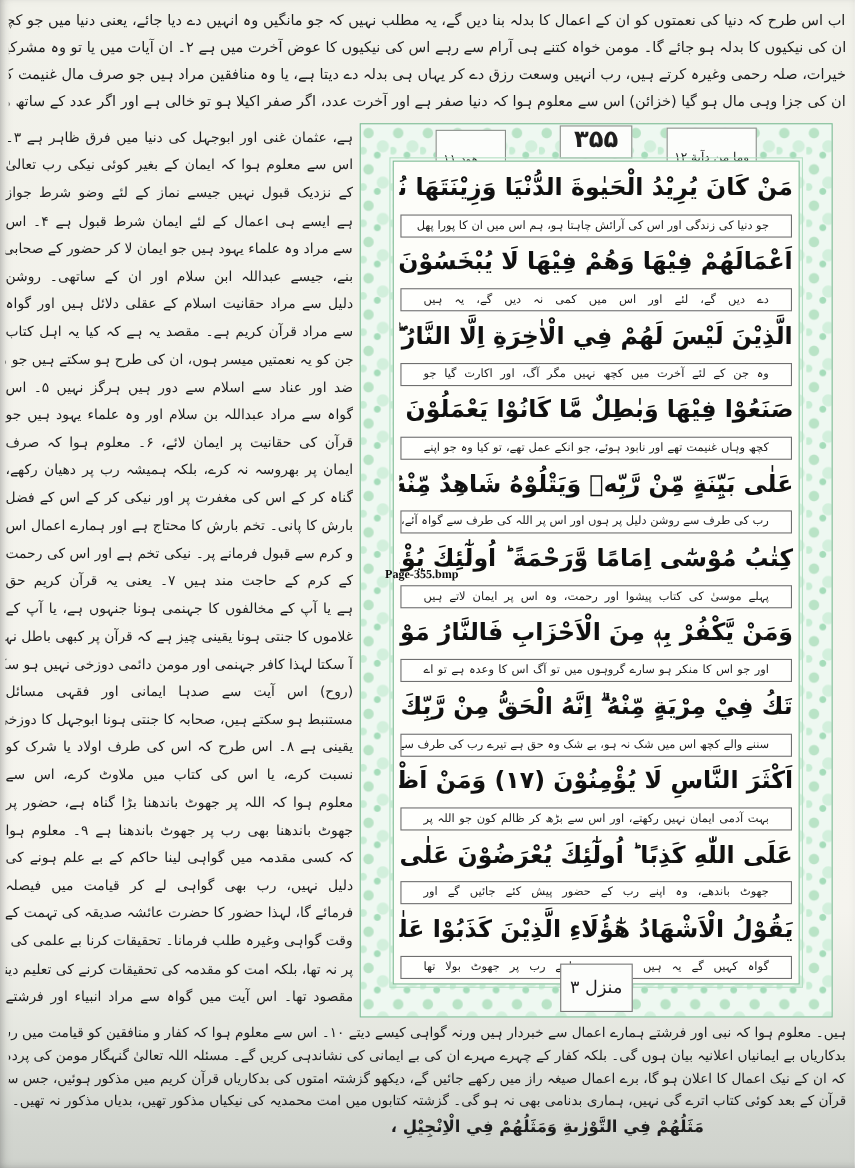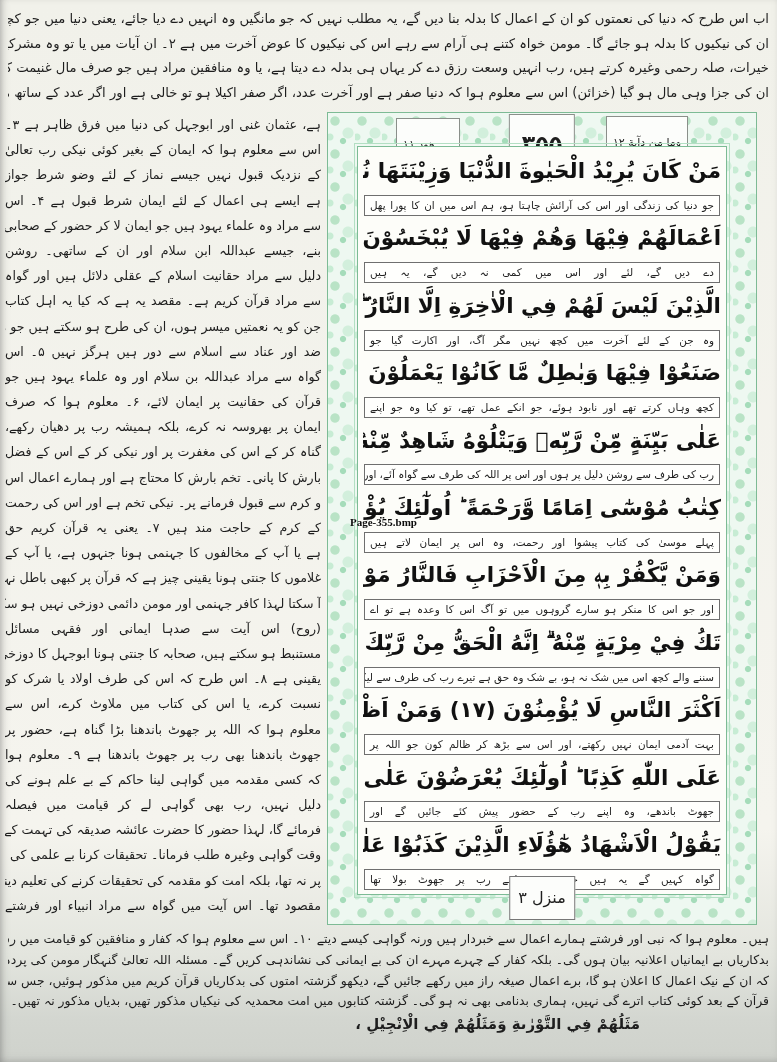--- a/index.html
+++ b/index.html
@@ -40,35 +40,35 @@
     background:#fdfdf9;border:1px solid #7dbb95;outline:1px solid #b3dfc3;outline-offset:2px;
     padding:4px 5px;display:flex;flex-direction:column;justify-content:space-between;
   }
   .qline{direction:rtl;}
   .qline.ar{
     font-size:21.5px;font-weight:bold;line-height:40px;height:41px;overflow:hidden;
     text-align:justify;text-align-last:justify;white-space:nowrap;color:#111;
   }
   .qline.ur{
     font-size:10.4px;line-height:17px;height:21px;box-sizing:border-box;overflow:hidden;
-    border:1px solid #6f6f6f;background:#fffffd;padding:1px 5px;margin:0 1px;
+    border:1px solid #6f6f6f;background:#fffffd;padding:1px 20px;margin:0 1px;
     text-align:justify;text-align-last:justify;white-space:nowrap;color:#222;
   }
   
   .hdr-box{
     position:absolute;top:4px;background:#fcfdfb;border:1px solid #8a8f8a;
     font-size:11px;line-height:20px;height:22px;box-sizing:border-box;
     text-align:left;direction:rtl;padding:16px 6px;white-space:nowrap;
   }
   .hdr-juz{right:68px;min-width:74px;top:3px;}
   .hdr-surah{left:68px;min-width:64px;top:5px;}
   .hdr-pageno{
     position:absolute;top:1px;left:50%;transform:translateX(-50%);
     background:#fcfdfb;border:1px solid #8a8f8a;height:28px;line-height:26px;
-    font-size:22px;font-weight:bold;padding:16px 12px;direction:rtl;
+    font-size:22px;font-weight:bold;padding:0 12px;direction:rtl;
   }
   .manzil-box{
     position:absolute;bottom:4px;left:50%;transform:translateX(-50%);
     background:#fcfdfb;border:1px solid #777;font-size:16px;line-height:18px;
     padding:12px 8px;direction:rtl;white-space:nowrap;
   }
   
   .filename-label{
     position:absolute;left:350px;top:516px;font-size:11px;font-weight:bold;color:#0c0c0c;
     font-family:Liberation Serif, serif;text-shadow:0 0 1px rgba(255,255,255,.7);
@@ -125,21 +125,21 @@
   <div class="hdr-box hdr-surah">هود ۱۱</div>
 
   <div class="quran-inner">
       <div class="qline ar">مَنْ كَانَ يُرِيْدُ الْحَيٰوةَ الدُّنْيَا وَزِيْنَتَهَا نُوَفِّ اِلَيْهِمْ</div>
       <div class="qline ur">جو دنیا کی زندگی اور اس کی آرائش چاہتا ہو، ہم اس میں ان کا پورا پھل</div>
       <div class="qline ar">اَعْمَالَهُمْ فِيْهَا وَهُمْ فِيْهَا لَا يُبْخَسُوْنَ (۱۵) اُولٰٓئِكَ</div>
       <div class="qline ur">دے دیں گے، لئے اور اس میں کمی نہ دیں گے، یہ ہیں</div>
       <div class="qline ar">الَّذِيْنَ لَيْسَ لَهُمْ فِي الْاٰخِرَةِ اِلَّا النَّارُ ۖ وَحَبِطَ مَا</div>
       <div class="qline ur">وہ جن کے لئے آخرت میں کچھ نہیں مگر آگ، اور اکارت گیا جو</div>
       <div class="qline ar">صَنَعُوْا فِيْهَا وَبٰطِلٌ مَّا كَانُوْا يَعْمَلُوْنَ (۱۶) اَفَمَنْ كَانَ</div>
-      <div class="qline ur">کچھ وہاں کرتے تھے اور نابود ہوئے، جو انکے عمل تھے، تو کیا وہ جو اپنے</div>
+      <div class="qline ur">کچھ وہاں غنیمت تھے اور نابود ہوئے، جو انکے عمل تھے، تو کیا وہ جو اپنے</div>
       <div class="qline ar">عَلٰى بَيِّنَةٍ مِّنْ رَّبِّهٖ وَيَتْلُوْهُ شَاهِدٌ مِّنْهُ وَمِنْ قَبْلِهٖ</div>
       <div class="qline ur">رب کی طرف سے روشن دلیل پر ہوں اور اس پر اللہ کی طرف سے گواہ آئے، اور اس سے</div>
       <div class="qline ar">كِتٰبُ مُوْسٰٓى اِمَامًا وَّرَحْمَةً ؕ اُولٰٓئِكَ يُؤْمِنُوْنَ بِهٖ</div>
       <div class="qline ur">پہلے موسیٰ کی کتاب پیشوا اور رحمت، وہ اس پر ایمان لاتے ہیں</div>
       <div class="qline ar">وَمَنْ يَّكْفُرْ بِهٖ مِنَ الْاَحْزَابِ فَالنَّارُ مَوْعِدُهٗ ۚ فَلَا</div>
       <div class="qline ur">اور جو اس کا منکر ہو سارے گروہوں میں تو آگ اس کا وعدہ ہے تو اے</div>
       <div class="qline ar">تَكُ فِيْ مِرْيَةٍ مِّنْهُ ۗ اِنَّهُ الْحَقُّ مِنْ رَّبِّكَ وَلٰكِنَّ</div>
       <div class="qline ur">سننے والے کچھ اس میں شک نہ ہو، بے شک وہ حق ہے تیرے رب کی طرف سے لیکن</div>
       <div class="qline ar">اَكْثَرَ النَّاسِ لَا يُؤْمِنُوْنَ (۱۷) وَمَنْ اَظْلَمُ مِمَّنِ افْتَرٰى</div>
       <div class="qline ur">بہت آدمی ایمان نہیں رکھتے، اور اس سے بڑھ کر ظالم کون جو اللہ پر</div>

